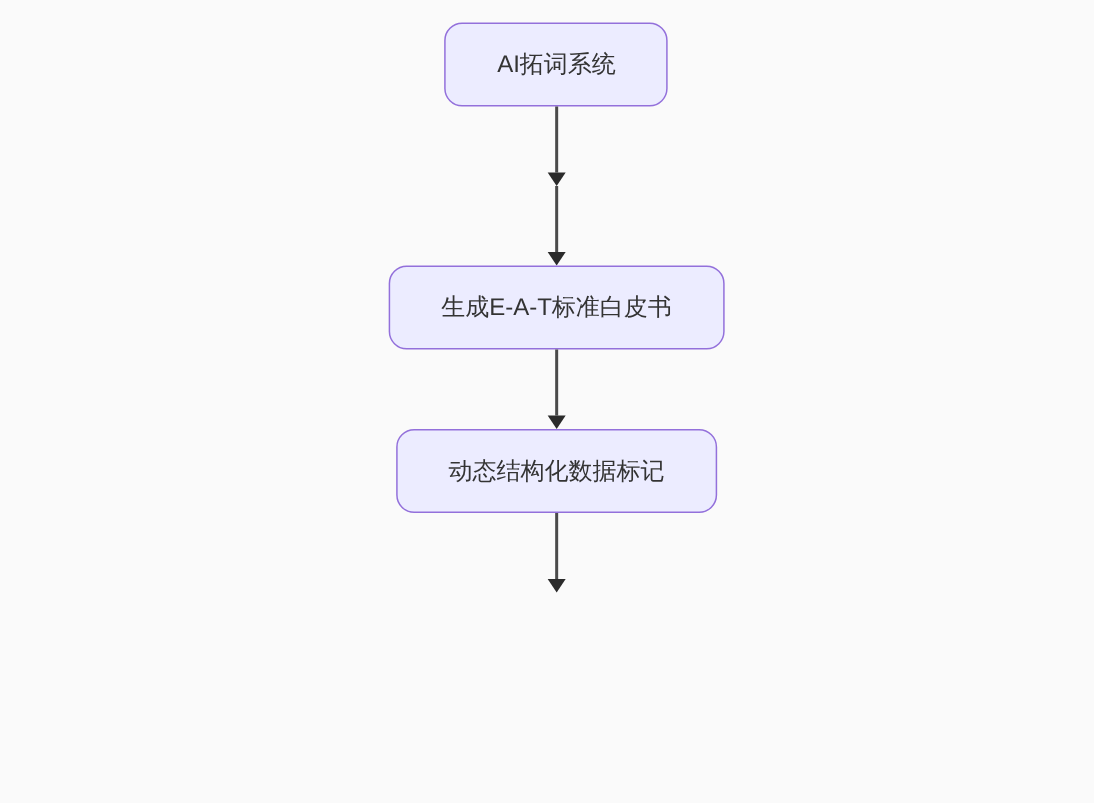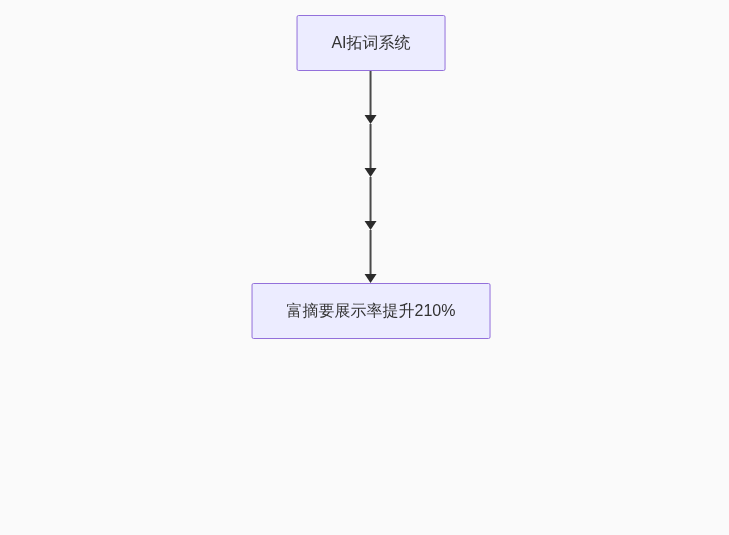--- a/index.html
+++ b/index.html
@@ -21,21 +21,21 @@
   }
 
   .flow-node {
     height: 56px;
     padding: 0 34px;
     display: flex;
     align-items: center;
     justify-content: center;
     background: #ececff;
     border: 1px solid #9370db;
-    border-radius: 2px;
+    border-radius: 12px;
     font-size: 16px;
     color: #333333;
     white-space: nowrap;
   }
 
   .flow-edge {
     height: 53px;
     display: flex;
     flex-direction: column;
     align-items: center;
@@ -65,29 +65,32 @@
     <div class="shaft"></div>
     <div class="head"></div>
   </div>
 
 
   <div class="flow-edge">
     <div class="shaft"></div>
     <div class="head"></div>
   </div>
 
+  <div class="flow-node">
+    <span>生成E-A-T标准白皮书</span>
+  </div>
+
+  <div class="flow-edge">
+    <div class="shaft"></div>
+    <div class="head"></div>
+  </div>
+
+  <div class="flow-node">
+    <span>动态结构化数据标记</span>
+  </div>
 
   <div class="flow-edge">
     <div class="shaft"></div>
     <div class="head"></div>
   </div>
 
 
-  <div class="flow-edge">
-    <div class="shaft"></div>
-    <div class="head"></div>
-  </div>
-
-  <div class="flow-node">
-    <span>富摘要展示率提升210%</span>
-  </div>
-
 </div>
 
 </body></html>

